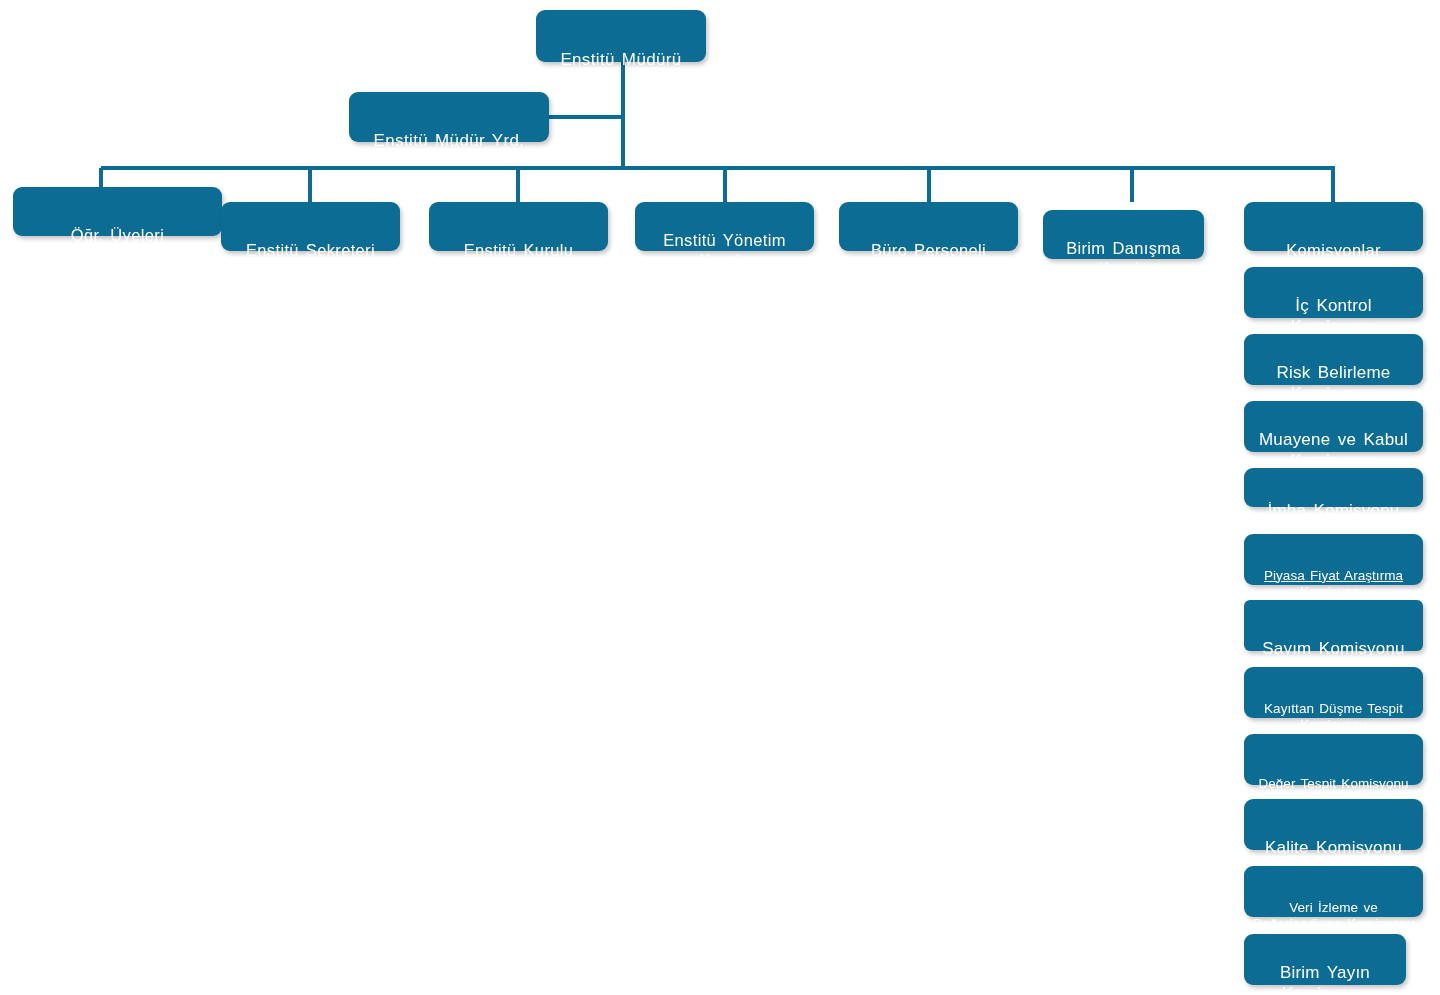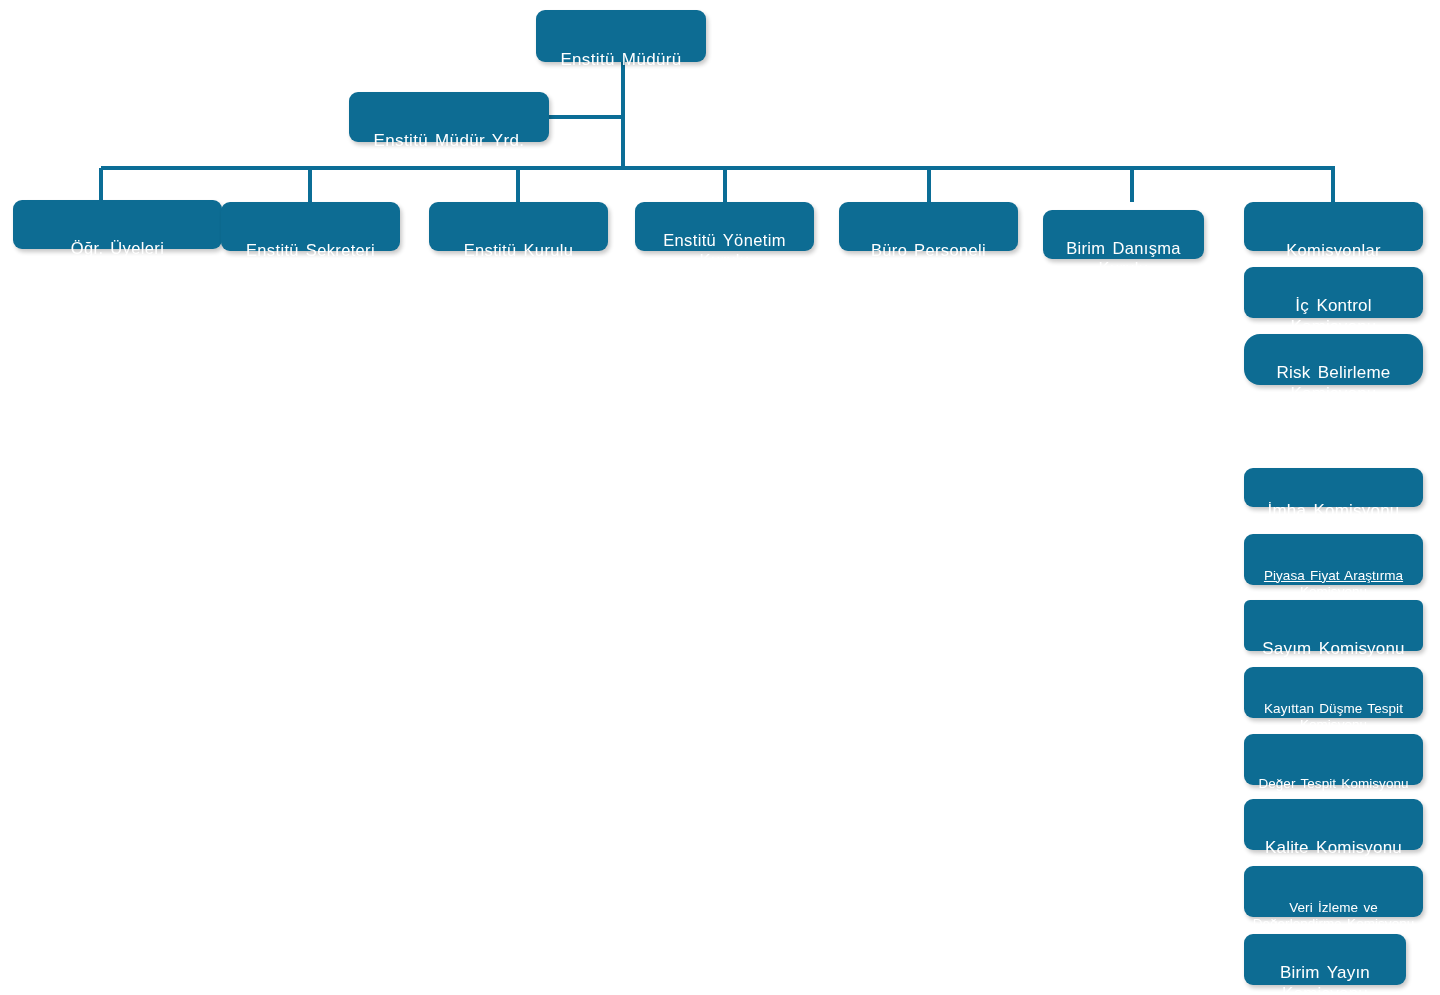--- a/index.html
+++ b/index.html
@@ -97,21 +97,21 @@
   </svg>
 
   <div class="node level-0" style="left:536px; top:10px; width:170px; height:52px;">
     <span class="node-label">Enstitü Müdürü</span>
   </div>
 
   <div class="node level-1" style="left:349px; top:92px; width:200px; height:50px;">
     <span class="node-label">Enstitü Müdür Yrd.</span>
   </div>
 
-  <div class="node level-2" style="left:13px; top:200px; width:209px; height:49px;">
+  <div class="node level-2" style="left:13px; top:187px; width:209px; height:49px;">
     <span class="node-label">Öğr. Üyeleri</span>
   </div>
 
   <div class="node level-2" style="left:221px; top:202px; width:179px; height:49px;">
     <span class="node-label">Enstitü Sekreteri</span>
   </div>
 
   <div class="node level-2" style="left:429px; top:202px; width:179px; height:49px;">
     <span class="node-label">Enstitü Kurulu</span>
   </div>
@@ -129,24 +129,27 @@
   </div>
 
   <div class="node level-2" style="left:1244px; top:202px; width:179px; height:49px;">
     <span class="node-label">Komisyonlar</span>
   </div>
 
   <div class="node commission" style="left:1244px; top:267px; width:179px; height:51px;">
     <span class="node-label">İç  Kontrol Komisyonu</span>
   </div>
 
-  <div class="node commission" style="left:1244px; top:334px; width:179px; height:51px;border-radius:16px;">
+  <div class="node commission" style="left:1244px; top:334px; width:179px; height:51px;">
     <span class="node-label">Risk  Belirleme Komisyonu</span>
   </div>
 
+  <div class="node commission" style="left:1244px; top:401px; width:179px; height:51px;">
+    <span class="node-label">Muayene ve Kabul Komisyonu</span>
+  </div>
 
   <div class="node commission" style="left:1244px; top:468px; width:179px; height:39px;">
     <span class="node-label">İmha Komisyonu</span>
   </div>
 
   <div class="node commission tight" style="left:1244px; top:534px; width:179px; height:51px;text-decoration:underline;">
     <span class="node-label">Piyasa Fiyat Araştırma Komisyonu</span>
   </div>
 
   <div class="node commission" style="left:1244px; top:600px; width:179px; height:51px;border-radius:6px;">

